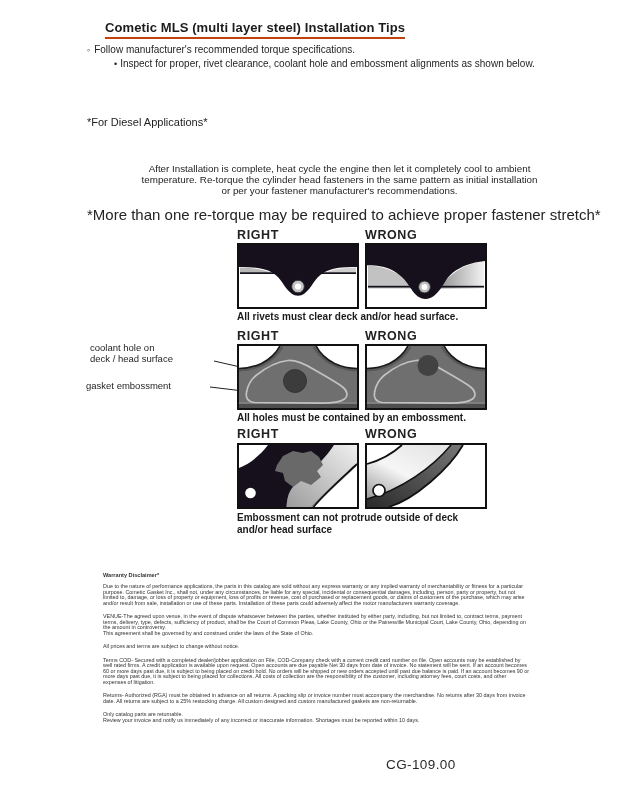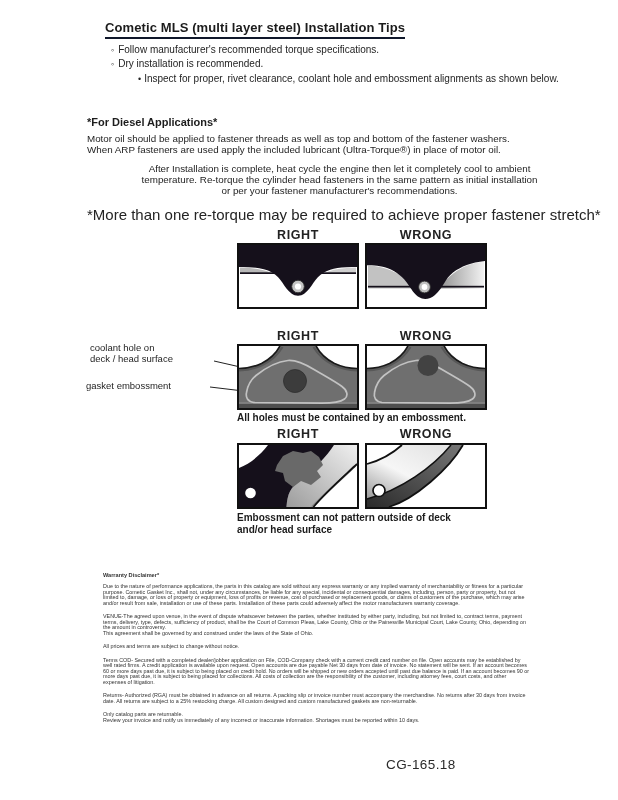--- a/index.html
+++ b/index.html
@@ -1,55 +1,52 @@
 <!DOCTYPE html>
 <html><head>
 <meta charset="utf-8">
 <style>
   html,body{margin:0;padding:0;background:#ffffff;}
   .page{position:relative;width:618px;height:800px;background:#ffffff;overflow:hidden;
         font-family:"Liberation Sans", sans-serif;color:#242424;}
   .abs{position:absolute;}
   .title{left:105px;top:20px;font-size:13px;font-weight:bold;color:#1c1c1c;
-         border-bottom:2px solid #0f172a;padding-bottom:2px;letter-spacing:.1px;}
-  .tips{left:87px;top:43px;font-size:10px;line-height:13.4px;width:500px;margin-left:24px;}
+         border-bottom:2px solid #c2410c;padding-bottom:2px;letter-spacing:.1px;}
+  .tips{left:87px;top:43px;font-size:10px;line-height:13.4px;width:500px;}
   .tip::before{content:"◦";margin-right:4px;font-size:9px;}
   .tip.sub{padding-left:27px;}
   .tip.sub::before{content:"•";margin-right:3px;}
-  .diesel-h{left:87px;top:116px;font-size:11px;font-weight:bold;color:#1d1d1d;}
+  .diesel-h{left:87px;top:116px;font-size:11px;font-weight:normal;color:#1d1d1d;}
   .para{font-size:9.8px;line-height:10.8px;white-space:pre-line;width:505px;}
   .p1{left:87px;top:134px;}
   .p2{left:87px;top:164px;text-align:center;}
   .note{left:87px;top:206px;font-size:15px;}
-  .rw{width:122px;text-align:center;font-size:12.5px;font-weight:600;letter-spacing:.6px;color:#222;}
+  .rw{width:122px;text-align:left;font-size:12.5px;font-weight:600;letter-spacing:.6px;color:#222;}
   .box{width:122px;height:66px;}
   .cap{font-size:10px;font-weight:600;color:#1b1b1b;white-space:pre-line;line-height:11.5px;}
   .sidelabel{width:122px;text-align:left;font-size:9.5px;line-height:10.5px;color:#1e1e1e;white-space:pre-line;}
   .legal{left:103px;top:572px;width:427px;color:#333;}
   .legal-h{font-size:5.6px;font-weight:bold;margin:0 0 6px 0;}
   .legal p{font-size:5.4px;line-height:5.5px;margin:0 0 8px 0;white-space:pre-line;}
   .cgcode{left:386px;top:757px;font-size:13.5px;color:#2a2a2a;letter-spacing:.4px;}
   svg{display:block;}
 </style>
 </head>
 <body>
 
 <div class="page">
 
   <div class="abs title">Cometic MLS (multi layer steel) Installation Tips</div>
 
   <div class="abs tips">
     <div class="tip">Follow manufacturer's recommended torque specifications.</div>
-    <div class="tip">Dry installation is recommended.</div>
     <div class="tip sub">Inspect for proper, rivet clearance, coolant hole and embossment alignments as shown below.</div>
   </div>
 
   <div class="abs diesel-h">*For Diesel Applications*</div>
-  <div class="abs para p1">Motor oil should be applied to fastener threads as well as top and bottom of the fastener washers.
-When ARP fasteners are used apply the included lubricant (Ultra-Torque®) in place of motor oil.</div>
   <div class="abs para p2">After Installation is complete, heat cycle the engine then let it completely cool to ambient
 temperature. Re-torque the cylinder head fasteners in the same pattern as initial installation
 or per your fastener manufacturer's recommendations.</div>
   <div class="abs note">*More than one re-torque may be required to achieve proper fastener stretch*</div>
 
   <div class="abs rw" style="left:237px;top:228px">RIGHT</div>
   <div class="abs rw" style="left:365px;top:228px">WRONG</div>
 
   <svg class="abs box" style="left:237px;top:243px" viewBox="0 0 122 66">
     <rect x="1" y="1" width="120" height="64" fill="#ffffff"></rect>
@@ -76,20 +73,21 @@
     <path d="M119,18.5 C106,20 97,24 89,30 C83,34.5 78,39.5 73,45.5 L119,45.5 Z" fill="url(#gw1)"></path>
     <rect x="3" y="42.8" width="116" height="1.7" fill="#15101b"></rect>
     <path d="M2,2 L120,2 L120,18 C106,19.5 96,23.5 88,29.5 C80,35.5 78,45 70,52 C66,55.5 61,56.8 57,55.5 C51,53.5 47.5,48 43.5,42 C38,33.5 31.5,29 23.5,25.5 C16,22.8 8,22.3 2,22.3 Z" fill="#15101b"></path>
     <g>
       <circle cx="59.5" cy="44" r="5.9" fill="#c0c0c0" stroke="#2e2e2e" stroke-width="0.9"></circle>
       <circle cx="59.5" cy="44" r="2.9" fill="#ffffff"></circle>
     </g>
     <rect x="1" y="1" width="120" height="64" fill="none" stroke="#111" stroke-width="2"></rect>
   </svg>
 
+  <div class="abs cap" style="left:237px;top:311px">All rivets must clear deck and/or head surface.</div>
 
   <div class="abs rw" style="left:237px;top:329px">RIGHT</div>
   <div class="abs rw" style="left:365px;top:329px">WRONG</div>
 
   <div class="abs sidelabel" style="left:90px;top:343px">coolant hole on
 deck / head surface</div>
   <div class="abs sidelabel" style="left:86px;top:381px">gasket embossment</div>
 
   <svg class="abs" style="left:200px;top:340px" width="110" height="60" viewBox="0 0 110 60">
     <line x1="14" y1="21" x2="93" y2="39" stroke="#222" stroke-width="1"></line>
@@ -163,30 +161,30 @@
     <rect x="1" y="1" width="120" height="64" fill="#ffffff"></rect>
     <path d="M37,2 L86,2 C68,24 36,47 2,56 L2,21 C15,17.5 27,11 37,2 Z" fill="url(#gw3l)"></path>
     <path d="M86,2 L98,2 C84,26 50,56 24,64 L2,64 L2,56 C36,47 68,24 86,2 Z" fill="url(#gw3d)"></path>
     <path d="M37,2 C27,11 15,17.5 2,21" stroke="#111" stroke-width="1.7" fill="none"></path>
     <path d="M86,2 C68,24 36,47 2,56" stroke="#111" stroke-width="1.5" fill="none"></path>
     <path d="M98,2 C84,26 50,56 24,64" stroke="#111" stroke-width="1.7" fill="none"></path>
     <circle cx="14" cy="47.5" r="6" fill="#ffffff" stroke="#111" stroke-width="1.7"></circle>
     <rect x="1" y="1" width="120" height="64" fill="none" stroke="#111" stroke-width="2"></rect>
   </svg>
 
-  <div class="abs cap" style="left:237px;top:512px">Embossment can not pattern outside of deck
+  <div class="abs cap" style="left:237px;top:512px">Embossment can not protrude outside of deck
 and/or head surface</div>
 
   <div class="abs legal">
     <div class="legal-h">Warranty Disclaimer*</div>
     <p>Due to the nature of performance applications, the parts in this catalog are sold without any express warranty or any implied warranty of merchantability or fitness for a particular purpose. Cometic Gasket Inc., shall not, under any circumstances, be liable for any special, incidental or consequential damages, including, person, party or property, but not limited to, damage, or loss of property or equipment, loss of profits or revenue, cost of purchased or replacement goods, or claims of customers of the purchase, which may arise and/or result from sale, installation or use of these parts. Installation of these parts could adversely affect the motor manufacturers warranty coverage.</p>
     <p>VENUE-The agreed upon venue, in the event of dispute whatsoever between the parties, whether instituted by either party, including, but not limited to, contract terms, payment terms, delivery, type, defects, sufficiency of product, shall be the Court of Common Pleas, Lake County, Ohio or the Painesville Municipal Court, Lake County, Ohio, depending on the amount in controversy.
 This agreement shall be governed by and construed under the laws of the State of Ohio.</p>
     <p>All prices and terms are subject to change without notice.</p>
     <p>Terms COD- Secured with a completed dealer/jobber application on File, COD-Company check with a current credit card number on file. Open accounts may be established by well rated firms. A credit application is available upon request. Open accounts are due payable Net 30 days from date of invoice. No statement will be sent. If an account becomes 60 or more days past due, it is subject to being placed on credit hold. No orders will be shipped or new orders accepted until past due balance is paid. If an account becomes 90 or more days past due, it is subject to being placed for collections. All costs of collection are the responsibility of the customer, including attorney fees, court costs, and other expenses of litigation.</p>
     <p>Returns- Authorized (RGA) must be obtained in advance on all returns. A packing slip or invoice number must accompany the merchandise. No returns after 30 days from invoice date. All returns are subject to a 25% restocking charge. All custom designed and custom manufactured gaskets are non-returnable.</p>
     <p>Only catalog parts are returnable.
 Review your invoice and notify us immediately of any incorrect or inaccurate information. Shortages must be reported within 10 days.</p>
   </div>
 
-  <div class="abs cgcode">CG-165.18</div>
+  <div class="abs cgcode">CG-109.00</div>
 
 </div>
 
 </body></html>

